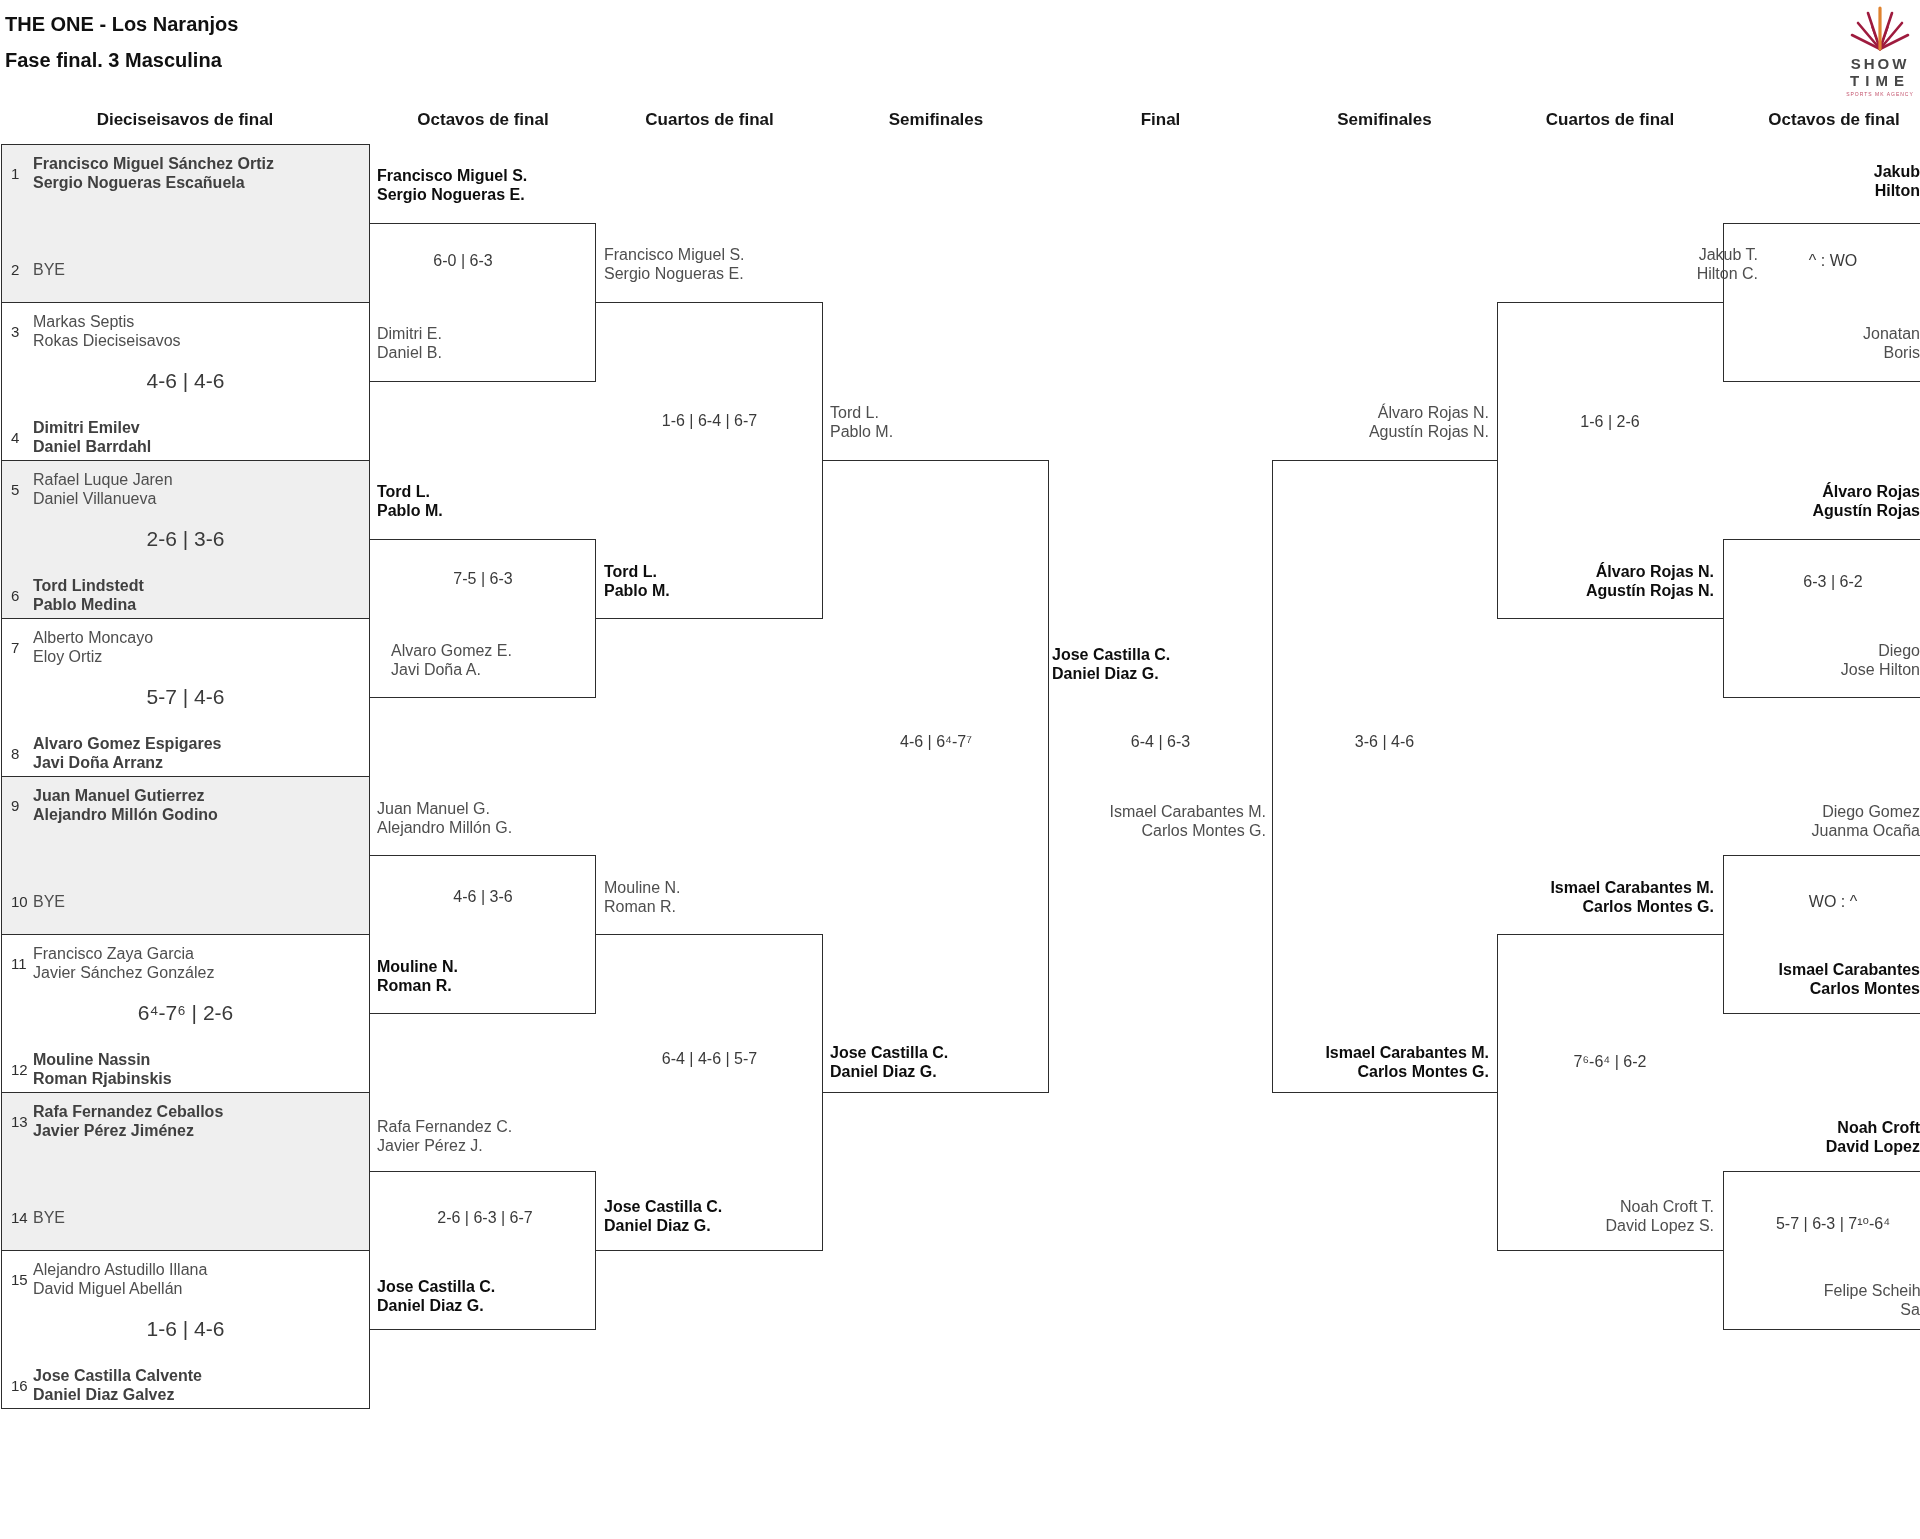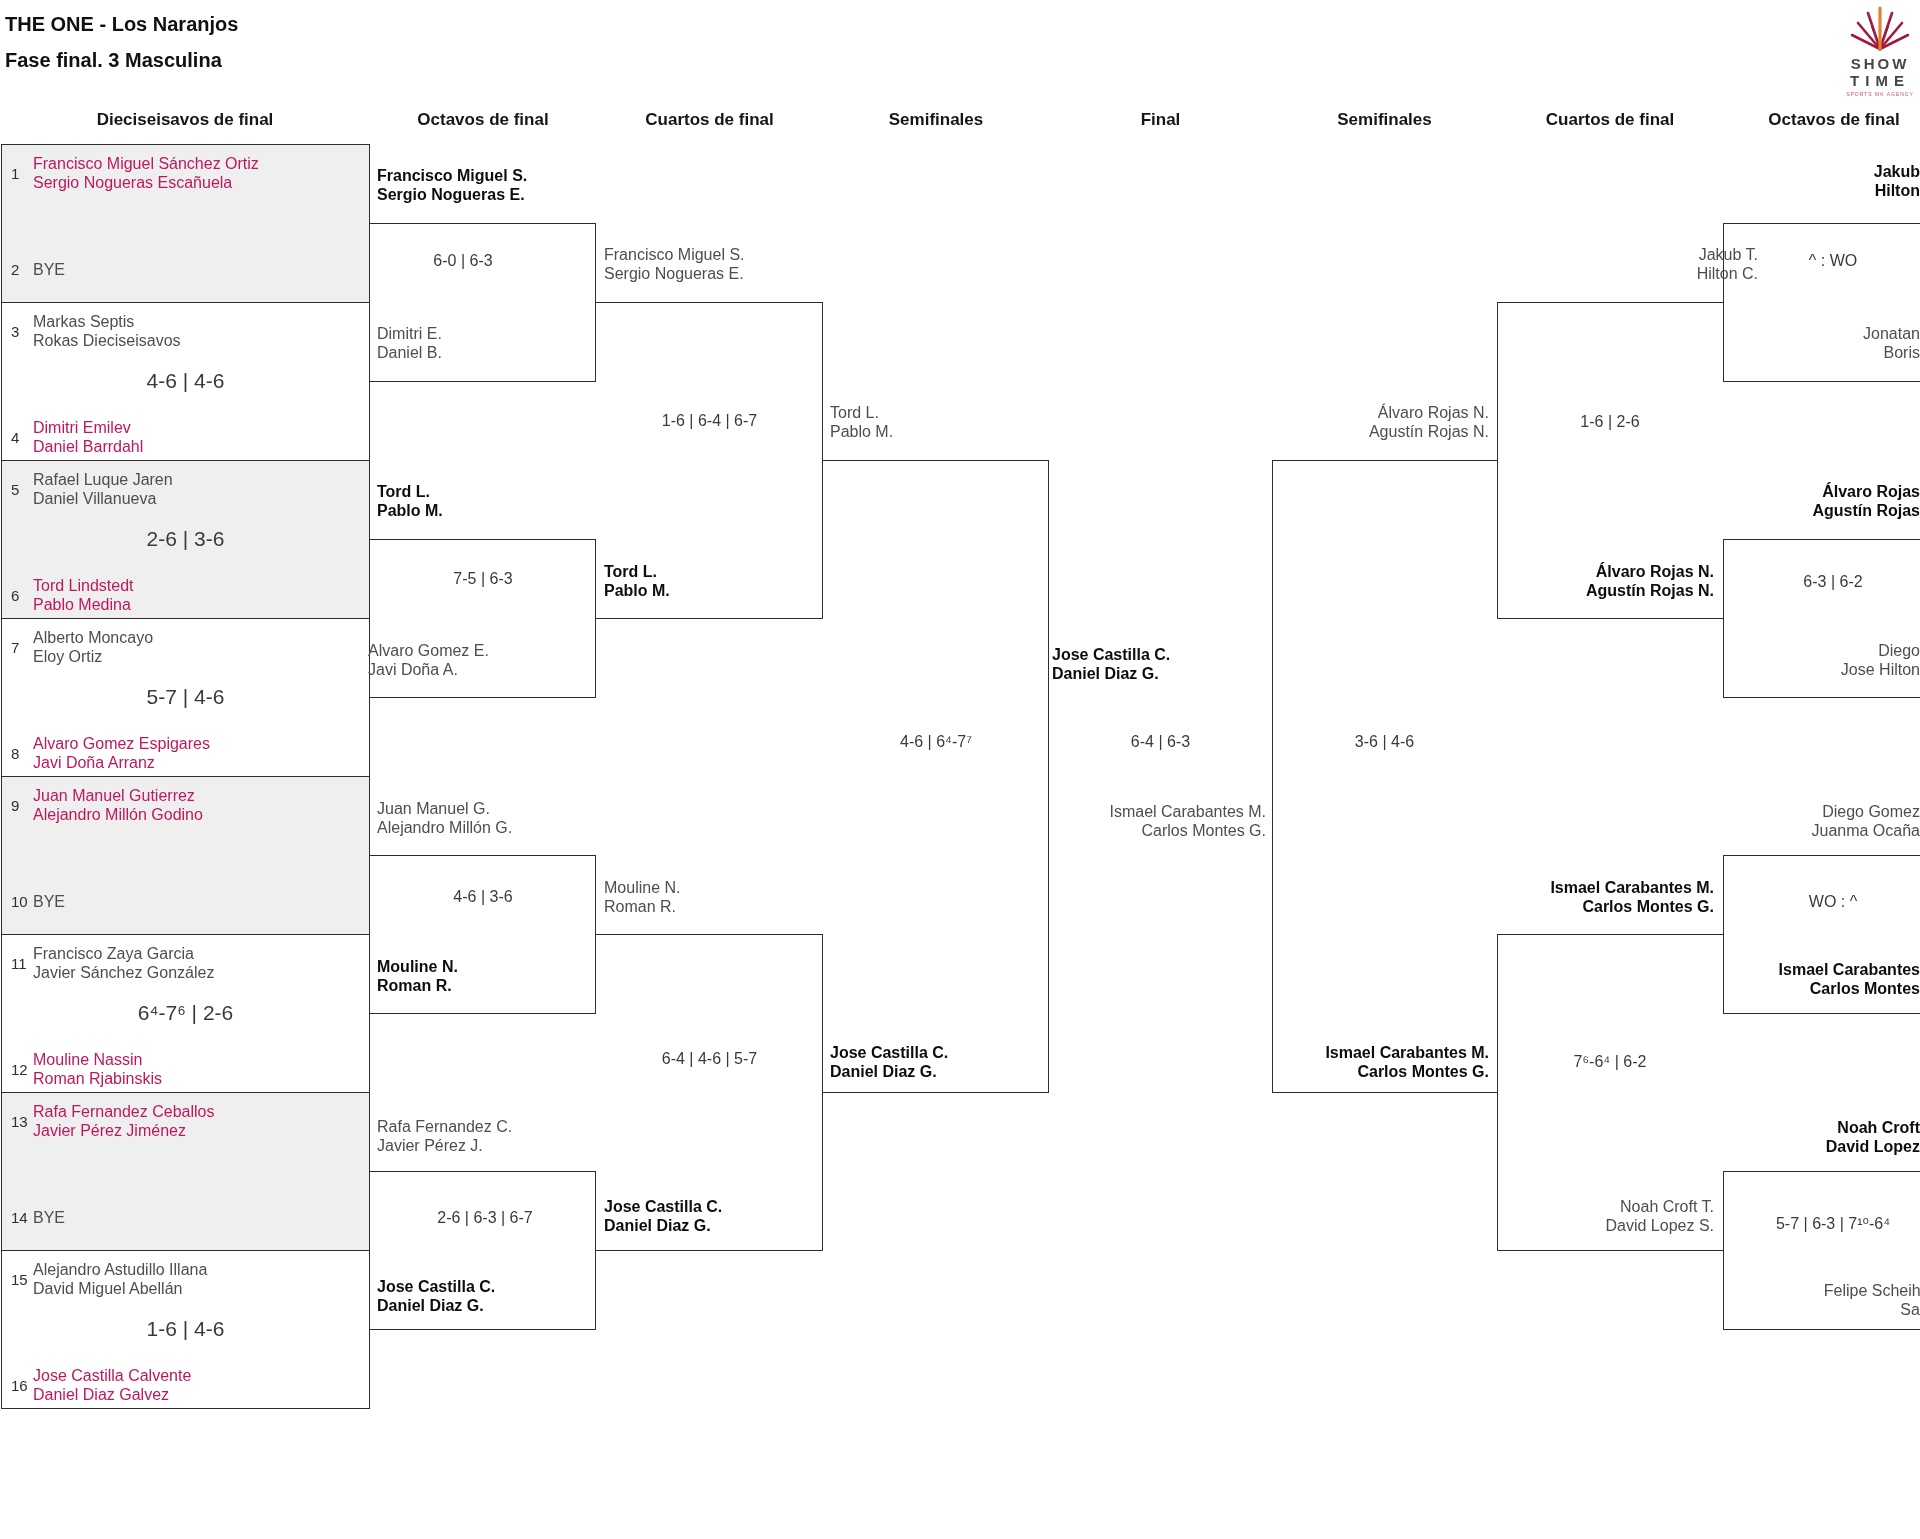--- a/index.html
+++ b/index.html
@@ -13,21 +13,21 @@
   #logo .tag{font-size:5px;color:#c2506a;letter-spacing:1px;margin-top:2px;white-space:nowrap;}
   .colhead{position:absolute;top:110px;text-align:center;font-size:17px;font-weight:700;color:#161616;}
   
   .box{position:absolute;left:1px;width:369px;height:159px;border:1px solid #2d2d2d;
        box-sizing:border-box;background:#fff;}
   .box.alt{background:#efefef;}
   .trow{position:absolute;left:0;right:0;display:flex;align-items:center;}
   .ta{top:9px;} .tb{top:115px;}
   .seed{width:22px;padding-left:9px;font-size:15px;color:#2f2f2f;flex:none;}
   .nm{font-size:16px;line-height:19px;color:#4e4e4e;white-space:nowrap;}
-  .nm.w{font-weight:400;color:#be185d;}
+  .nm.w{font-weight:700;color:#404040;}
   .nm span{display:block;}
   .sc{position:absolute;left:0;right:0;top:66px;text-align:center;font-size:21px;color:#3a3a3a;}
   
   .rect{position:absolute;box-sizing:border-box;border:1px solid #2d2d2d;}
   .rect.L{border-left:none;}
   .rect.R{border-right:none;}
   
   .lbl{position:absolute;font-size:16px;line-height:19px;white-space:nowrap;color:#4e4e4e;}
   .lbl.w{font-weight:700;color:#0d0d0d;}
   .lbl.ra{text-align:right;}
@@ -239,21 +239,21 @@
   <div class="lbl" style="left:377px;top:324px">
       <span>Dimitri E.</span>
       <span>Daniel B.</span>
     </div>
 
   <div class="lbl w" style="left:377px;top:482px">
       <span>Tord L.</span>
       <span>Pablo M.</span>
     </div>
   <div class="fsc" style="left:370px;width:226px;top:570px">7-5 | 6-3</div>
-  <div class="lbl" style="left:368px;top:641px">
+  <div class="lbl" style="left:391px;top:641px">
       <span>Alvaro Gomez E.</span>
       <span>Javi Doña A.</span>
     </div>
 
   <div class="lbl" style="left:377px;top:799px">
       <span>Juan Manuel G.</span>
       <span>Alejandro Millón G.</span>
     </div>
   <div class="fsc" style="left:370px;width:226px;top:888px">4-6 | 3-6</div>
   <div class="lbl w" style="left:377px;top:957px">

